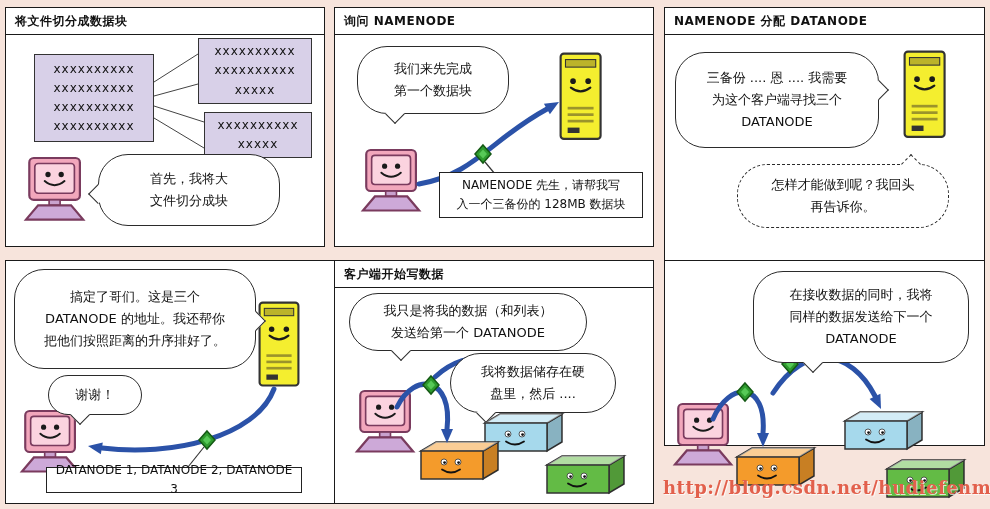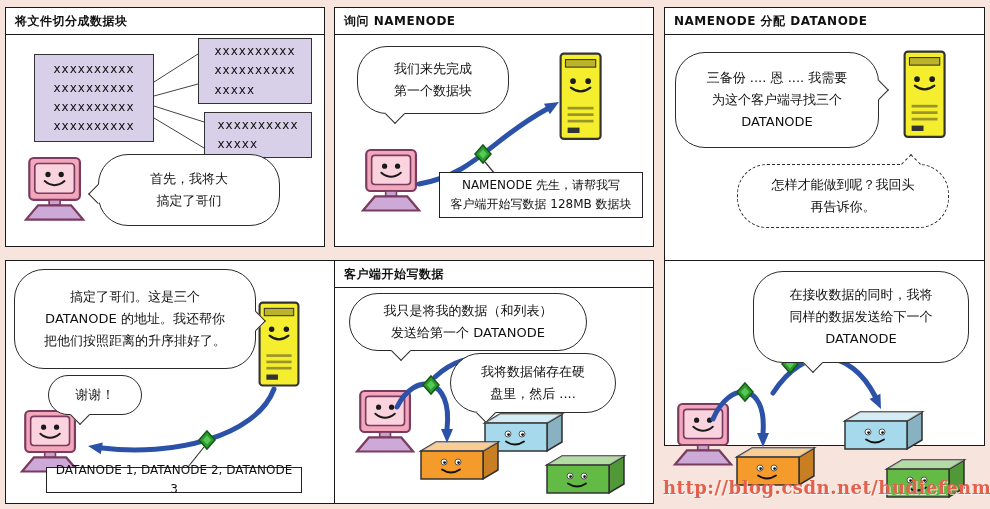--- a/index.html
+++ b/index.html
@@ -21,21 +21,21 @@
   .tail-left::after{left:-8px;top:var(--ty,50%);margin-top:-7px;border-left-width:1.6px;border-bottom-width:1.6px}
   .tail-right::after{right:-8px;top:var(--ty,34px);border-top-width:1.6px;border-right-width:1.6px}
   .tail-bottom::after{bottom:-8px;left:var(--tx,34px);border-bottom-width:1.6px;border-right-width:1.6px}
   .tail-top-right::after{top:-8px;right:var(--tx,40px);border-top-width:1.6px;border-left-width:1.6px}
   .dashed{border-style:dashed;border-width:1.5px}
   .dashed::after{border-style:dashed}
   .labelbox{position:absolute;z-index:3;background:#fff;border:1.3px solid #222;
     display:flex;align-items:center;justify-content:center;text-align:center;padding:2px 6px}
   .labelbox .btxt{font-size:12px;line-height:1.55}
   .xblock{position:absolute;z-index:2;background:var(--block-purple,#D8D0E8);border:1.2px solid #333;
-    display:flex;align-items:center;justify-content:center;text-align:left}
+    display:flex;align-items:center;justify-content:center;text-align:center}
   .xblock .btxt{font-size:12px;line-height:1.6;letter-spacing:1px}
   .watermark{position:absolute;z-index:9;left:663px;top:477px;width:325px;
     font-family:"DejaVu Serif","Liberation Serif",serif;font-size:18px;font-weight:600;
     color:var(--watermark-red,#E2604C);text-shadow:1px 1px 0 rgba(255,255,255,.75);letter-spacing:.5px}
 </style>
 </head>
 <body>
 
 <svg width="0" height="0" style="position:absolute" aria-hidden="true">
   <defs>
@@ -99,41 +99,41 @@
       <div class="btxt">xxxxxxxxxx
 xxxxxxxxxx
 xxxxx</div>
     </div>
     <div class="xblock" style="left:198px;top:104px;width:108px;height:46px">
       <div class="btxt">xxxxxxxxxx
 xxxxx</div>
     </div>
     <div class="bubble tail-left" style="left:92px;top:146px;width:182px;height:72px;--ty:55%">
       <div class="btxt">首先，我将大
-搞定了哥们</div>
+文件切分成块</div>
     </div>
   </div>
 
   <div class="panel" style="left:334px;top:7px;width:320px;height:240px">
     <div class="panel-title">询问 NAMENODE</div>
     <svg class="layer" width="320" height="240">
       <use href="#def-client" transform="translate(28,142) scale(1.08)"></use>
       <use href="#def-server" transform="translate(224,44) scale(1.08)"></use>
       <path class="arrow" d="M 84 176 C 140 166, 155 132, 212 101"></path>
       <polygon class="ahead" points="224,94 214.9,106.2 208.9,95.8"></polygon>
       <line class="conn" x1="160" y1="166" x2="150" y2="154"></line>
       <use href="#def-diamond" x="148" y="146"></use>
     </svg>
     <div class="bubble tail-bottom" style="left:22px;top:38px;width:152px;height:68px;--tx:30px">
       <div class="btxt">我们来先完成
 第一个数据块</div>
     </div>
     <div class="labelbox" style="left:104px;top:164px;width:204px;height:46px">
       <div class="btxt">NAMENODE 先生，请帮我写
-客户端开始写数据 128MB 数据块</div>
+入一个三备份的 128MB 数据块</div>
     </div>
   </div>
 
   <div class="panel" style="left:664px;top:7px;width:321px;height:294px">
     <div class="panel-title">NAMENODE 分配 DATANODE</div>
     <svg class="layer" width="321" height="240">
       <use href="#def-server" transform="translate(238,42) scale(1.08)"></use>
     </svg>
     <div class="bubble tail-right" style="left:10px;top:44px;width:204px;height:96px;--ty:30px">
       <div class="btxt">三备份 .... 恩 .... 我需要

